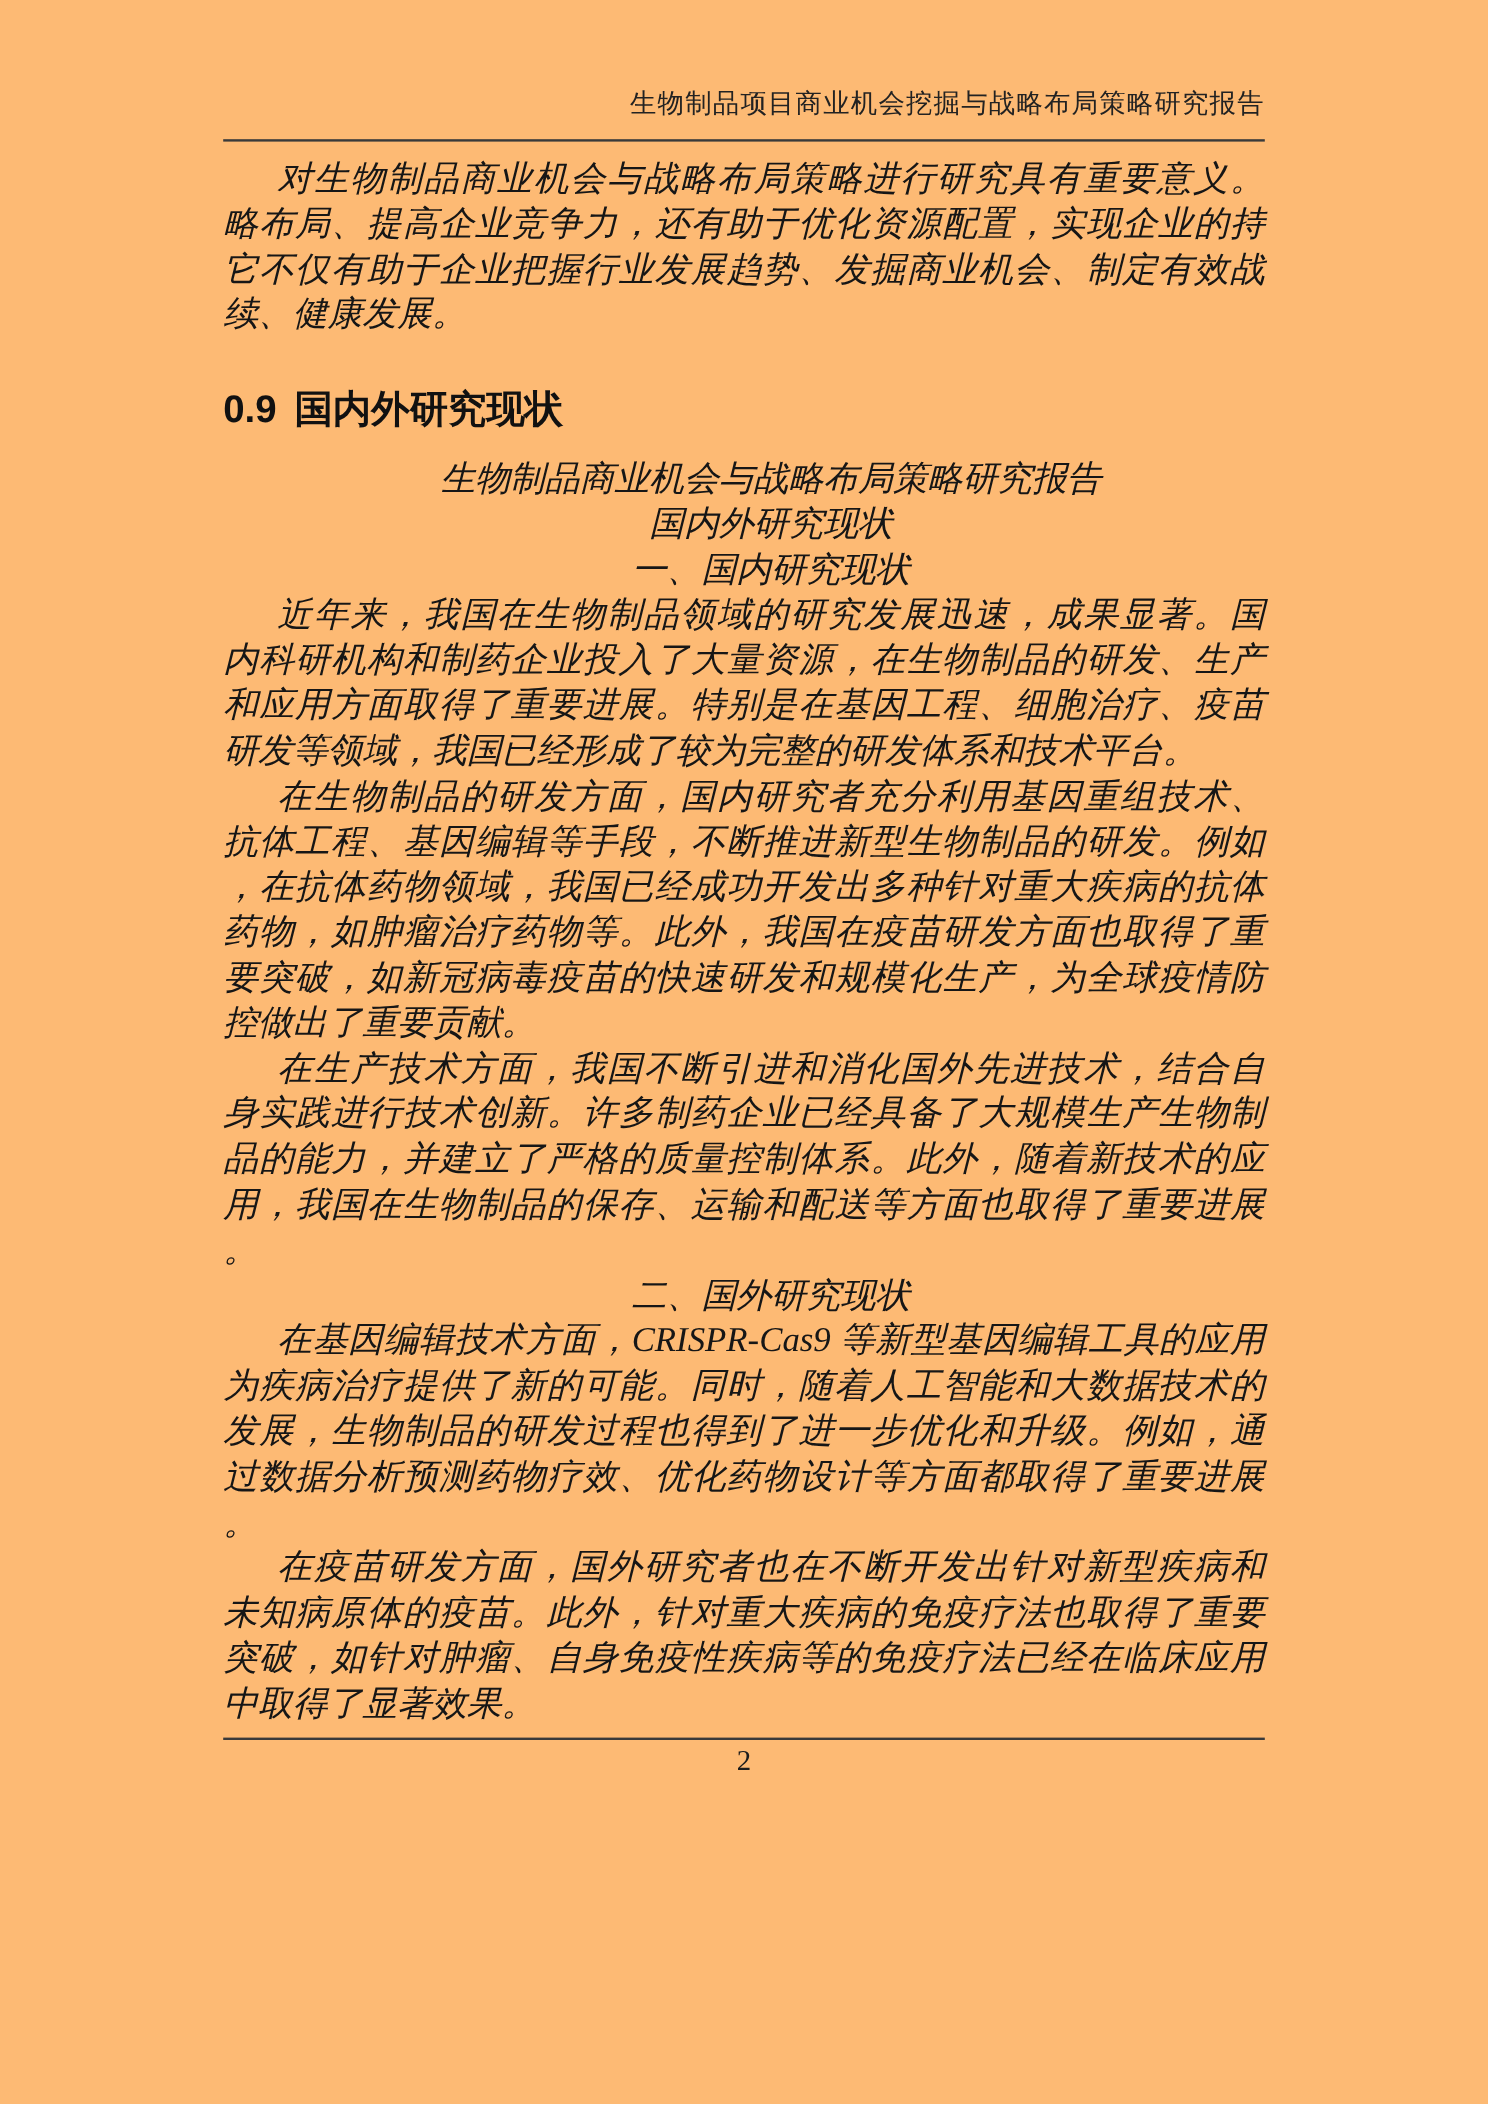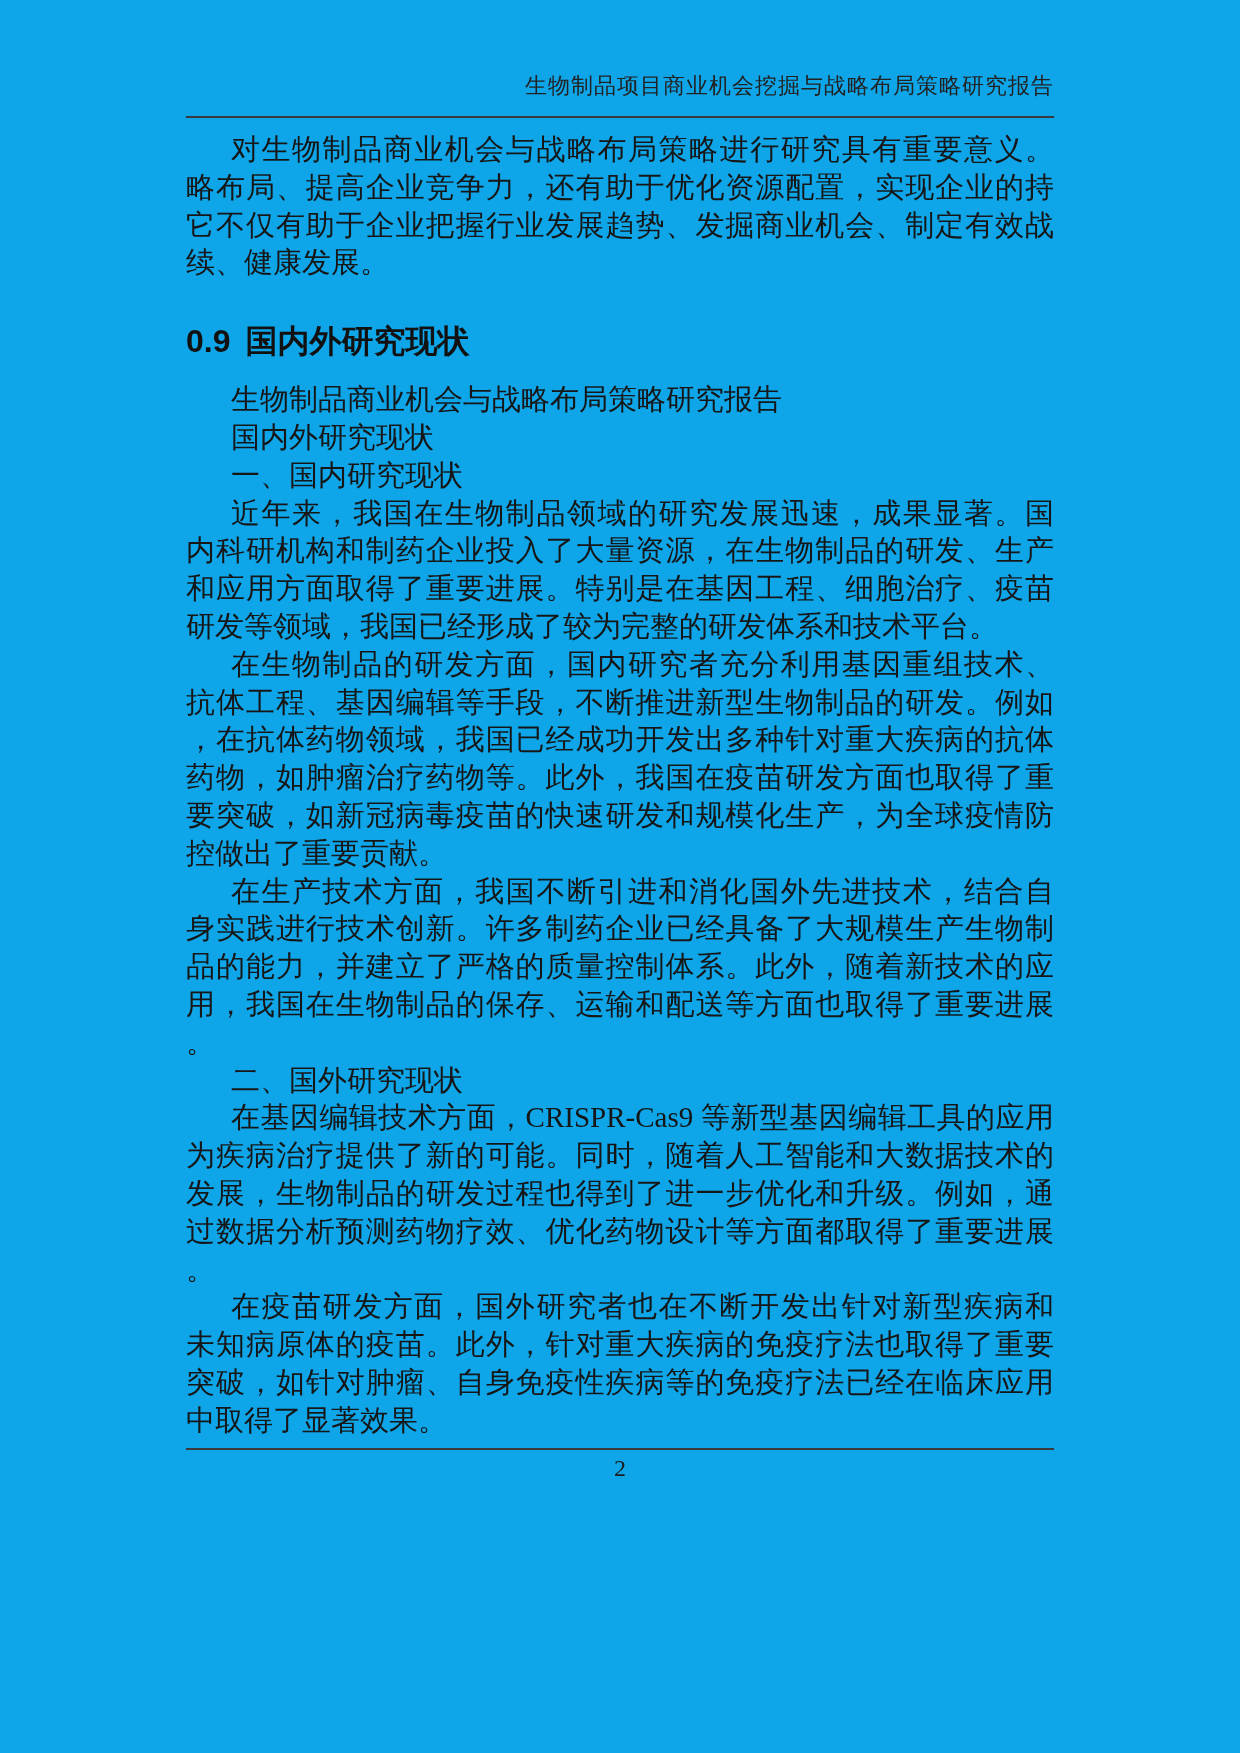--- a/index.html
+++ b/index.html
@@ -1,20 +1,20 @@
 <!DOCTYPE html>
 <html><head>
 <meta charset="utf-8">
 <style>
   html, body { margin: 0; padding: 0; background: #ffffff; }
   .page {
     position: relative;
     width: 1240px;
     height: 1753px;
-    background: #0ea5e9;
+    background: #fdba74;
     color: #1c1c1c;
     font-family: "Liberation Serif", "DejaVu Serif", serif;
     overflow: hidden;
   }
   .margins {
     margin-left: 186px;
     width: 868px;
   }
   
   .doc-header {
@@ -32,28 +32,29 @@
   }
   
   .content .para { margin: 0; }
   .content .para:first-child { margin-top: 13px; }
   .line {
     font-size: 29px;
     line-height: 37.8px;
     height: 37.8px;
     white-space: nowrap;
     color: #161616;
+    font-style: italic;
   }
   .line.fill {
     white-space: normal;
     text-align: justify;
     text-align-last: justify;
     text-justify: inter-ideograph;
   }
-  .line.indent { text-indent: 45px; }
+  .line.indent { text-indent: 45px; text-align: center; }
   .block-heading {
     font-family: "Liberation Sans", "DejaVu Sans", sans-serif;
     font-weight: bold;
     font-size: 32px;
     line-height: 42px;
     margin: 38px 0 19px 0;
     color: #111;
     word-spacing: 6px;
   }
   

